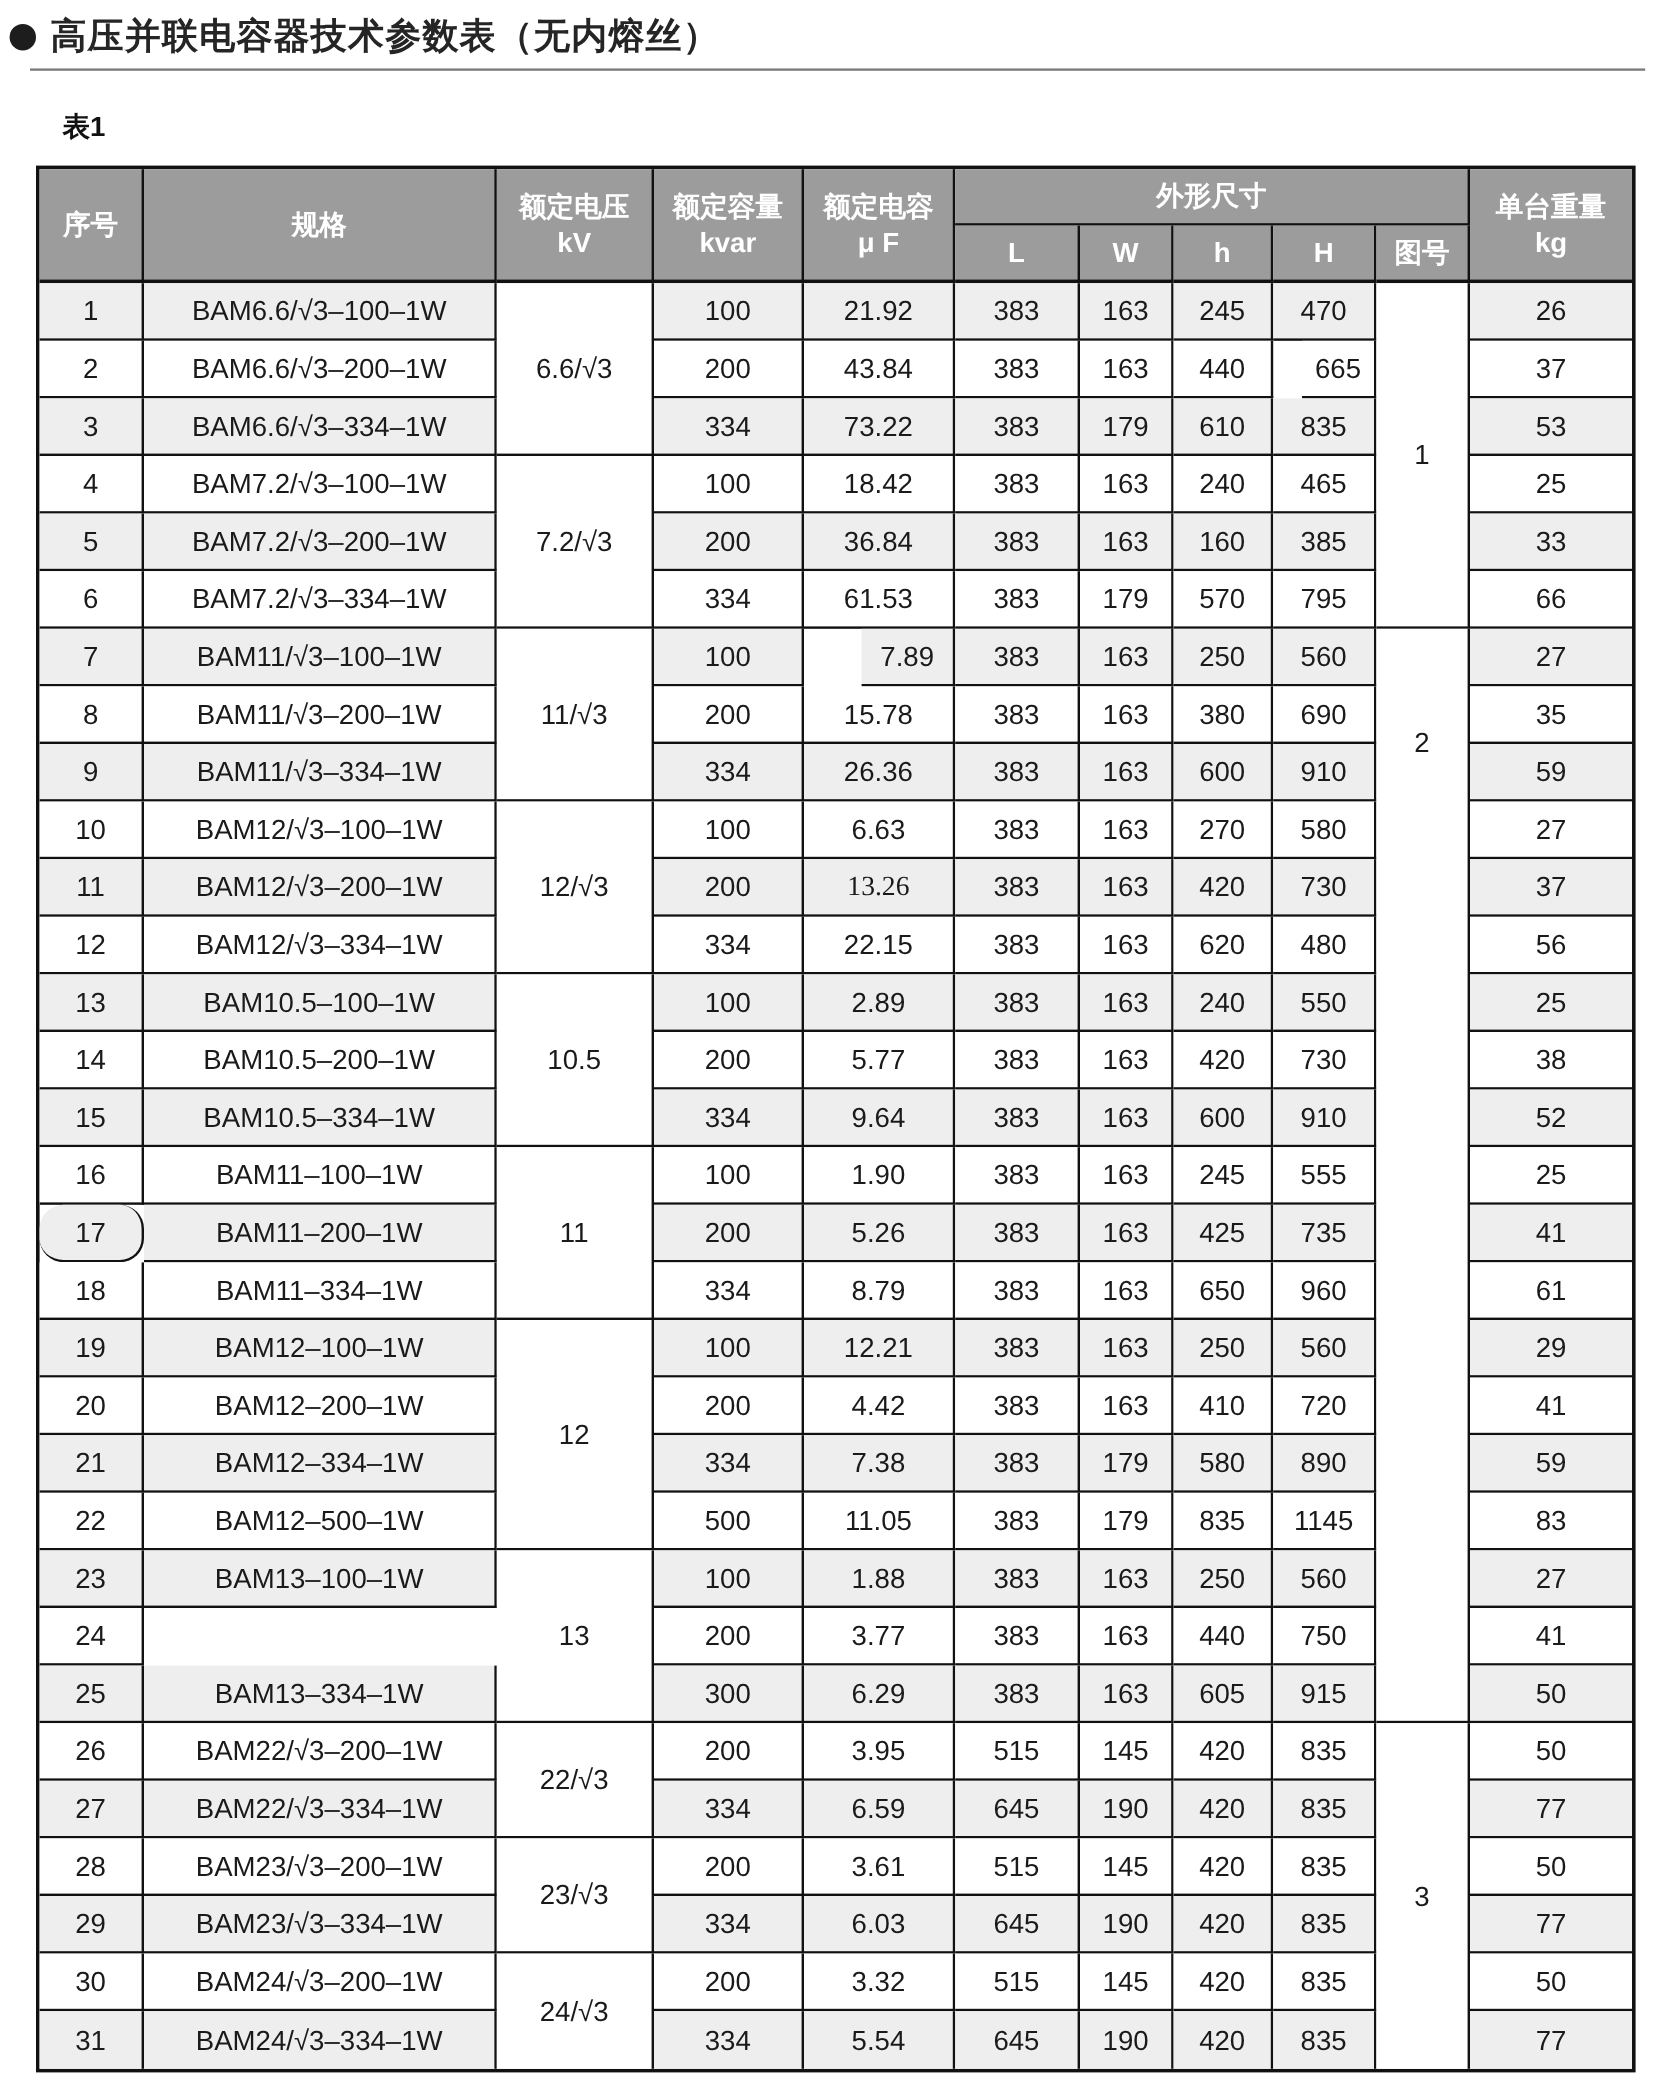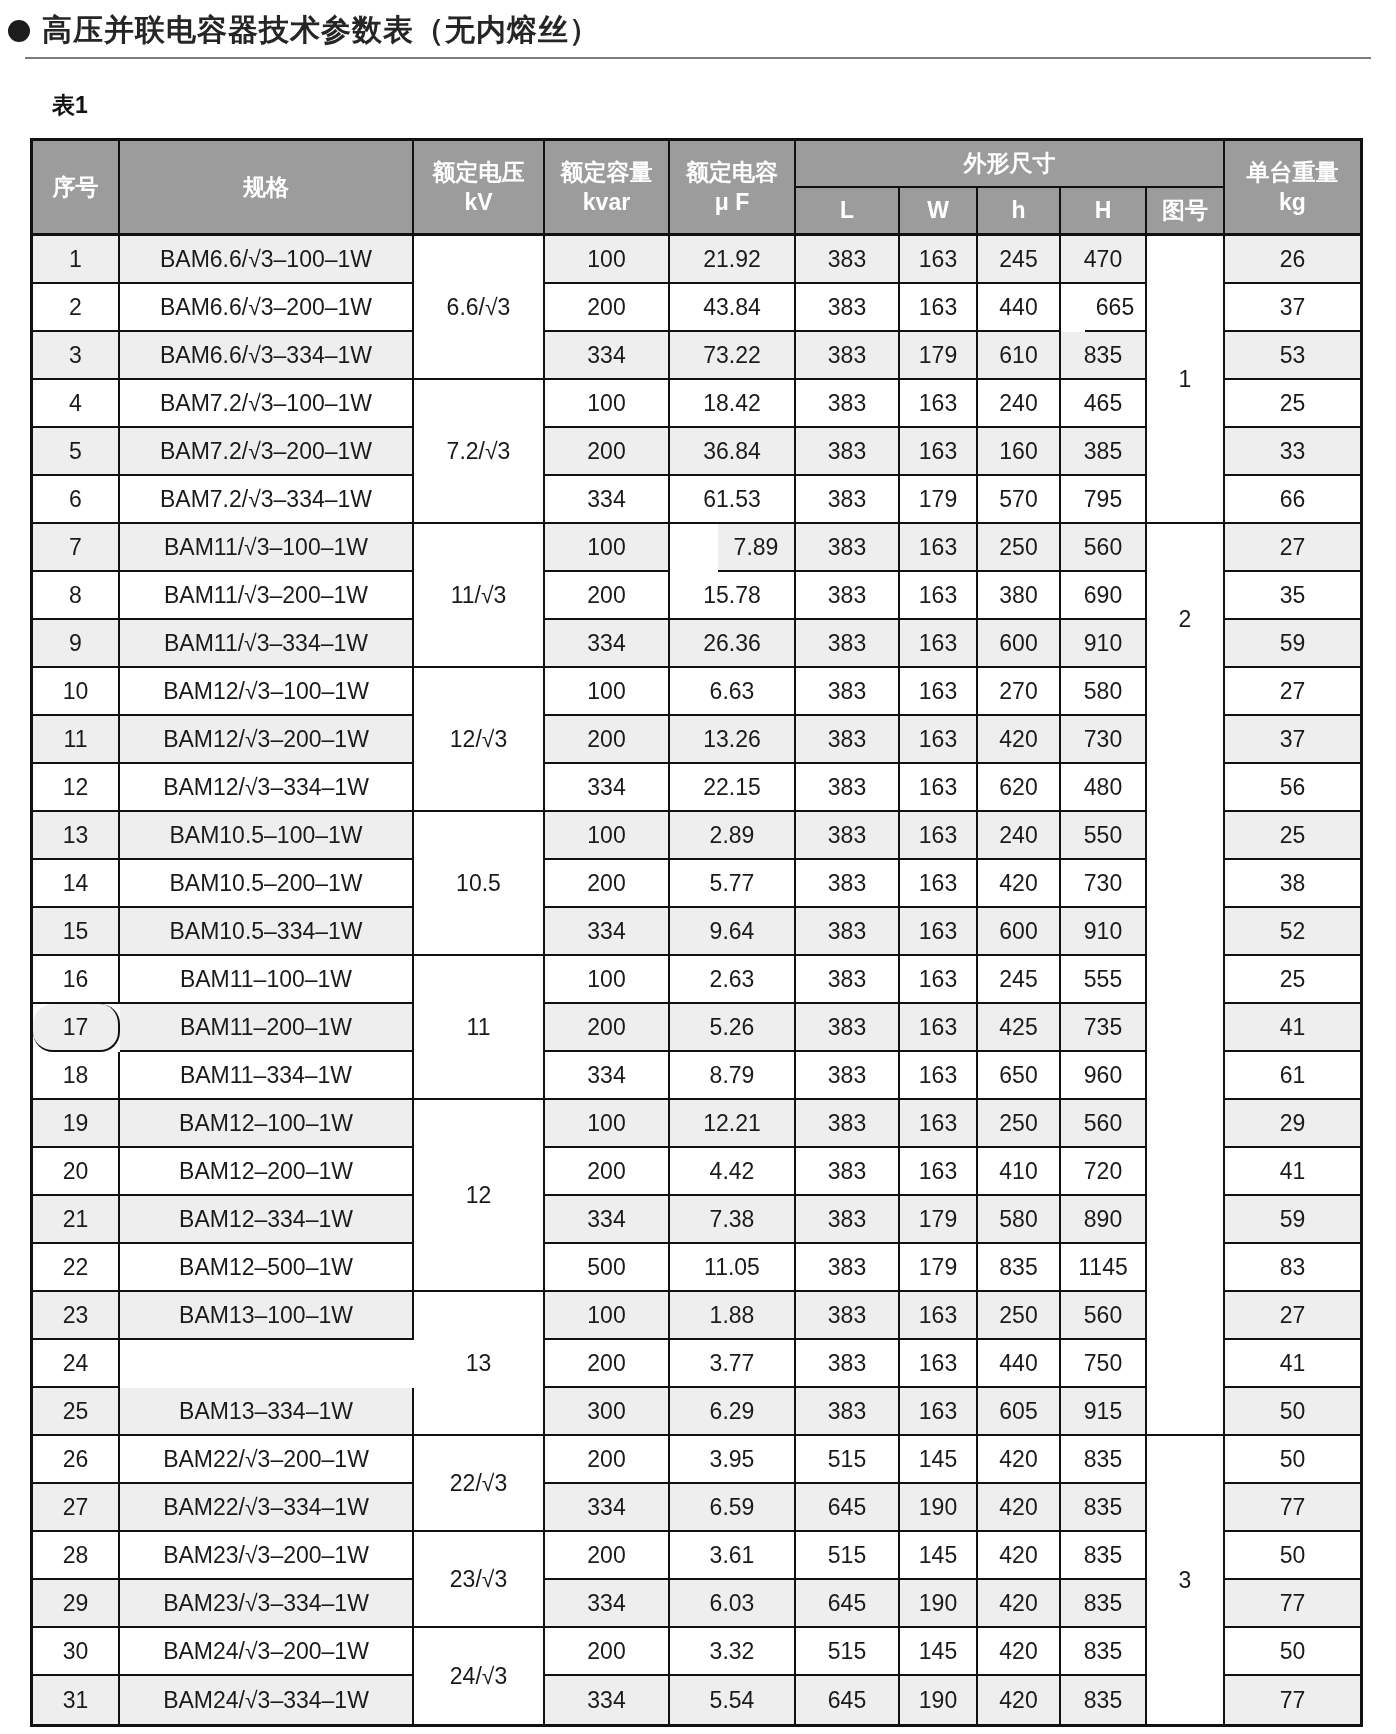--- a/index.html
+++ b/index.html
@@ -156,21 +156,21 @@
     <div class="cell plain" style="grid-area: 12 / 4;">100</div>
     <div class="cell plain" style="grid-area: 12 / 5;">6.63</div>
     <div class="cell plain" style="grid-area: 12 / 6;">383</div>
     <div class="cell plain" style="grid-area: 12 / 7;">163</div>
     <div class="cell plain" style="grid-area: 12 / 8;">270</div>
     <div class="cell plain" style="grid-area: 12 / 9;">580</div>
     <div class="cell plain r0" style="grid-area: 12 / 11;">27</div>
     <div class="cell stripe" style="grid-area: 13 / 1;">11</div>
     <div class="cell stripe" style="grid-area: 13 / 2;">BAM12/√3–200–1W</div>
     <div class="cell stripe" style="grid-area: 13 / 4;">200</div>
-    <div class="cell stripe" style="grid-area: 13 / 5;">13.26</div>
+    <div class="cell stripe" style="grid-area: 13 / 5; font-family: Liberation Serif, serif;">13.26</div>
     <div class="cell stripe" style="grid-area: 13 / 6;">383</div>
     <div class="cell stripe" style="grid-area: 13 / 7;">163</div>
     <div class="cell stripe" style="grid-area: 13 / 8;">420</div>
     <div class="cell stripe" style="grid-area: 13 / 9;">730</div>
     <div class="cell stripe r0" style="grid-area: 13 / 11;">37</div>
     <div class="cell plain" style="grid-area: 14 / 1;">12</div>
     <div class="cell plain" style="grid-area: 14 / 2;">BAM12/√3–334–1W</div>
     <div class="cell plain" style="grid-area: 14 / 4;">334</div>
     <div class="cell plain" style="grid-area: 14 / 5;">22.15</div>
     <div class="cell plain" style="grid-area: 14 / 6;">383</div>
@@ -201,21 +201,21 @@
     <div class="cell stripe" style="grid-area: 17 / 4;">334</div>
     <div class="cell stripe" style="grid-area: 17 / 5;">9.64</div>
     <div class="cell stripe" style="grid-area: 17 / 6;">383</div>
     <div class="cell stripe" style="grid-area: 17 / 7;">163</div>
     <div class="cell stripe" style="grid-area: 17 / 8;">600</div>
     <div class="cell stripe" style="grid-area: 17 / 9;">910</div>
     <div class="cell stripe r0" style="grid-area: 17 / 11;">52</div>
     <div class="cell plain" style="grid-area: 18 / 1;">16</div>
     <div class="cell plain" style="grid-area: 18 / 2;">BAM11–100–1W</div>
     <div class="cell plain" style="grid-area: 18 / 4;">100</div>
-    <div class="cell plain" style="grid-area: 18 / 5;">2.63</div>
+    <div class="cell plain" style="grid-area: 18 / 5;">1.90</div>
     <div class="cell plain" style="grid-area: 18 / 6;">383</div>
     <div class="cell plain" style="grid-area: 18 / 7;">163</div>
     <div class="cell plain" style="grid-area: 18 / 8;">245</div>
     <div class="cell plain" style="grid-area: 18 / 9;">555</div>
     <div class="cell plain r0" style="grid-area: 18 / 11;">25</div>
     <div class="cell stripe" style="grid-area: 19 / 1; border-radius: 20px;">17</div>
     <div class="cell stripe" style="grid-area: 19 / 2;">BAM11–200–1W</div>
     <div class="cell stripe" style="grid-area: 19 / 4;">200</div>
     <div class="cell stripe" style="grid-area: 19 / 5;">5.26</div>
     <div class="cell stripe" style="grid-area: 19 / 6;">383</div>

